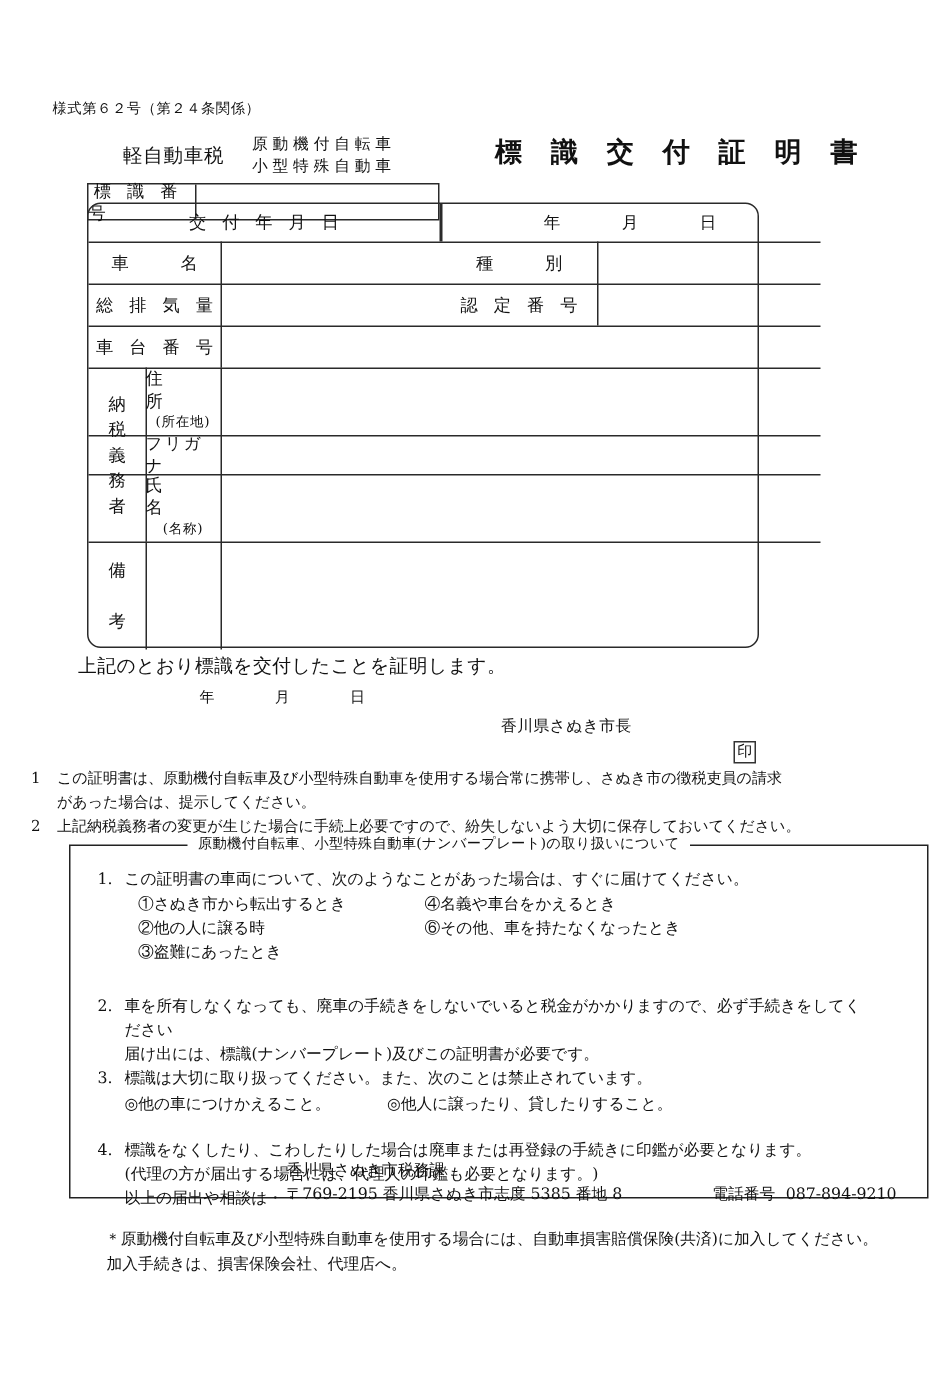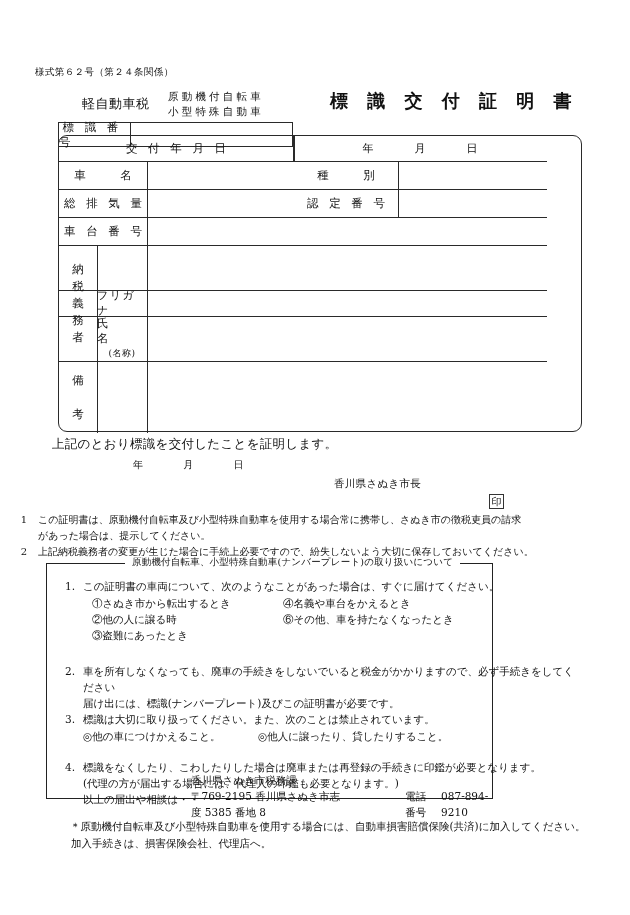--- a/index.html
+++ b/index.html
@@ -48,21 +48,21 @@
   .plate-label {
     width: 72px; border-right: 1px solid #2a2a2a;
     display: flex; align-items: center; justify-content: center;
     font-size: 11.5px; letter-spacing: 3.5px; text-indent: 3.5px;
   }
   .plate-value { flex: 1; }
 
   
   .main-table {
     position: absolute; left: 58px; top: 135px;
-    width: 524px; height: 297px;
+    width: 448px; height: 297px;
     border: 1px solid #2a2a2a;
     border-radius: 9px;
     background: transparent;
   }
   .mt-row { position: absolute; left: 0; width: 488px; display: flex; }
   .cell {
     border-right: 1px solid #2a2a2a;
     display: flex; align-items: center; justify-content: center;
     font-size: 11.5px;
   }
@@ -106,21 +106,21 @@
 
   
   .notes { position: absolute; left: 16px; top: 512px; width: 600px; }
   .note { display: flex; font-size: 10px; line-height: 15.5px; margin-bottom: 1px; }
   .note-n { width: 22px; flex: 0 0 22px; text-align: right; padding-right: 11px; }
   .note-t { flex: 1; }
 
   
   .infobox {
     position: absolute; left: 46px; top: 563px;
-    width: 447px; height: 236px;
+    width: 573px; height: 236px;
     border: 1px solid #222;
   }
   .infobox-legend {
     position: absolute; left: 78px; top: -8px;
     background: #ffffff; padding: 0 7px;
     font-size: 9.5px; letter-spacing: .2px; white-space: nowrap;
   }
   .ib-item { position: absolute; display: flex; font-size: 10.5px; line-height: 16px; }
   .ib-n { width: 26px; flex: 0 0 26px; text-align: right; padding-right: 8px; }
   .ib-body { flex: 1; }
@@ -219,20 +219,27 @@
     </div>
 
     <div class="vert-lbl" style="position:absolute; left:0; top:109px; width:38px; height:116px">
       <span>納</span>
       <span>税</span>
       <span>義</span>
       <span>務</span>
       <span>者</span>
     </div>
 
+    <div class="mt-row" style="top:109px; height:45px; left:38px; width:450px">
+      <div class="cell lbl-stack" style="width:50px; border-right:none">
+        <span class="lbl-sp">住　　　所</span>
+        <span class="lbl-sub">(所在地)</span>
+      </div>
+      <div class="cell last" style="width:400px"></div>
+    </div>
 
     <div class="mt-row" style="top:154px; height:26px; left:38px; width:450px">
       <div class="cell" style="width:50px; border-right:none">
         <span style="font-size:11px; letter-spacing:1.5px">フリガナ</span>
       </div>
       <div class="cell last" style="width:400px"></div>
     </div>
 
     <div class="mt-row" style="top:180px; height:45px; left:38px; width:450px">
       <div class="cell lbl-stack" style="width:50px; border-right:none">

